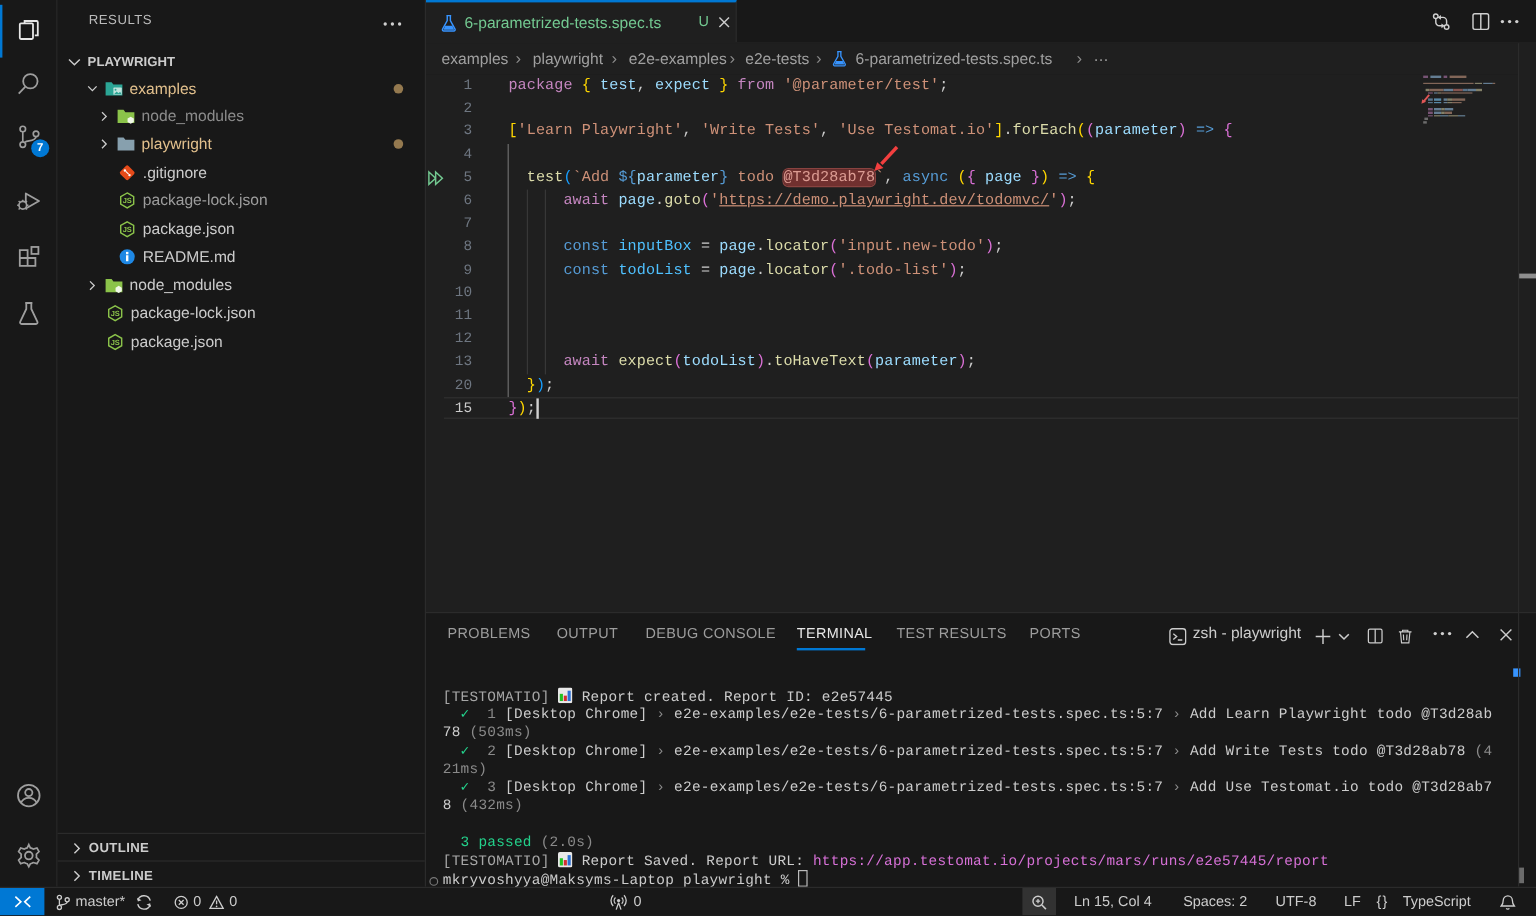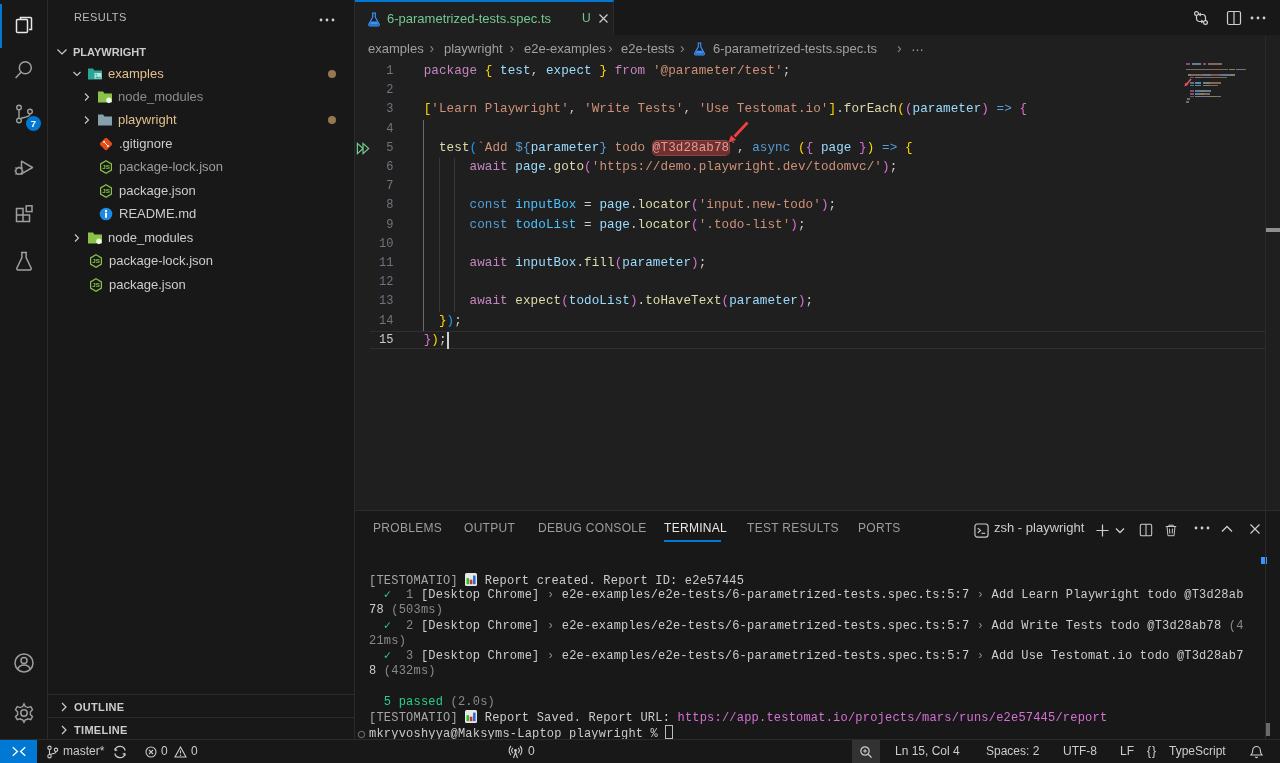--- a/index.html
+++ b/index.html
@@ -256,36 +256,35 @@
     <div class="ln" style="top:57.6px">4</div>
     <div class="ln" style="top:76.8px">5</div>
     <div class="ln" style="top:96px">6</div>
     <div class="ln" style="top:115.2px">7</div>
     <div class="ln" style="top:134.4px">8</div>
     <div class="ln" style="top:153.6px">9</div>
     <div class="ln" style="top:172.8px">10</div>
     <div class="ln" style="top:192px">11</div>
     <div class="ln" style="top:211.2px">12</div>
     <div class="ln" style="top:230.4px">13</div>
-    <div class="ln" style="top:249.6px">14</div>
+    <div class="ln" style="top:249.6px">20</div>
     <div class="ln" style="top:268.8px;color:#cccccc">15</div>
     <svg style="position:absolute;left:1px;top:79px;width:15px;height:15px" viewBox="0 0 16 16">
         <path d="M1.5 2.5 L7.5 8 L1.5 13.5 Z" fill="none" stroke="#73c991" stroke-width="1.3"></path>
         <path d="M7.5 2.5 L13.5 8 L7.5 13.5 Z" fill="#1f1f1f" stroke="#73c991" stroke-width="1.3"></path>
       </svg>
     <div class="guide" style="left:68px;top:57.6px;height:211.2px;background:#6b6b6b"></div>
     <div class="guide" style="left:83.9px;top:96px;height:153.6px"></div>
     <div class="guide" style="left:99.1px;top:96px;height:153.6px"></div>
     <div class="cl" style="top:0"><span class="kc">package</span> <span class="bg">{</span> <span class="vb">test</span><span class="wh">,</span> <span class="vb">expect</span> <span class="bg">}</span> <span class="kc">from</span> <span class="st">'@parameter/test'</span><span class="wh">;</span></div>
     <div class="cl" style="top:38.4px"><span class="bg">[</span><span class="st">'Learn Playwright'</span><span class="wh">,</span> <span class="st">'Write Tests'</span><span class="wh">,</span> <span class="st">'Use Testomat.io'</span><span class="bg">]</span><span class="wh">.</span><span class="fn">forEach</span><span class="bg">(</span><span class="bp">(</span><span class="vb">parameter</span><span class="bp">)</span> <span class="kb">=&gt;</span> <span class="bp">{</span></div>
     <div class="cl" style="top:76.8px">  <span class="fn">test</span><span class="bb">(</span><span class="st">`Add </span><span class="kb">${</span><span class="vb">parameter</span><span class="kb">}</span><span class="st"> todo </span><span id="badge">@T3d28ab78</span><span class="st">`</span><span class="wh">,</span> <span class="kb">async</span> <span class="bg">(</span><span class="bp">{</span> <span class="vb">page</span> <span class="bp">}</span><span class="bg">)</span> <span class="kb">=&gt;</span> <span class="bg">{</span></div>
-    <div class="cl" style="top:96px">      <span class="kc">await</span> <span class="vb">page</span><span class="wh">.</span><span class="fn">goto</span><span class="bp">(</span><span class="st">'<span style="">https://demo.playwright.dev/todomvc/</span>'</span><span class="bp">)</span><span class="wh">;</span></div>
+    <div class="cl" style="top:96px">      <span class="kc">await</span> <span class="vb">page</span><span class="wh">.</span><span class="fn">goto</span><span class="bp">(</span><span class="st">'<span style="text-decoration:underline">https://demo.playwright.dev/todomvc/</span>'</span><span class="bp">)</span><span class="wh">;</span></div>
     <div class="cl" style="top:153.6px">      <span class="kb">const</span> <span class="vc">todoList</span> <span class="wh">=</span> <span class="vb">page</span><span class="wh">.</span><span class="fn">locator</span><span class="bp">(</span><span class="st">'.todo-list'</span><span class="bp">)</span><span class="wh">;</span></div>
     <div class="cl" style="top:134.4px">      <span class="kb">const</span> <span class="vc">inputBox</span> <span class="wh">=</span> <span class="vb">page</span><span class="wh">.</span><span class="fn">locator</span><span class="bp">(</span><span class="st">'input.new-todo'</span><span class="bp">)</span><span class="wh">;</span></div>
-    <div class="cl" style="top:192px">      <span class="kc">await</span> <span class="vb">inputBox</span><span class="wh">.</span><span class="fn">fill</span><span class="bp">(</span><span class="vb">parameter</span><span class="bp">)</span><span class="wh">;</span></div>
     <div class="cl" style="top:230.4px">      <span class="kc">await</span> <span class="fn">expect</span><span class="bp">(</span><span class="vb">todoList</span><span class="bp">)</span><span class="wh">.</span><span class="fn">toHaveText</span><span class="bp">(</span><span class="vb">parameter</span><span class="bp">)</span><span class="wh">;</span></div>
     <div class="cl" style="top:249.6px">  <span class="bg">}</span><span class="bb">)</span><span class="wh">;</span></div>
     <div style="position:absolute;left:15px;top:268.6px;width:895px;height:18.6px;border-top:1px solid #303030;border-bottom:1px solid #303030;box-sizing:border-box"></div>
     <div class="cl" style="top:268.8px"><span class="bp">}</span><span class="bg">)</span><span class="wh">;</span></div>
     <div style="position:absolute;left:92px;top:269.6px;width:1.6px;height:17.5px;background:#d0d0d0"></div>
     <svg style="position:absolute;left:366px;top:57px;width:32px;height:32px" viewBox="0 0 32 32">
         <path d="M26.5 3.5 L13.5 17.5" stroke="#f23f3f" stroke-width="2.8" fill="none"></path>
         <polygon points="7.5,23.5 15.2,20.9 10,16.2" fill="#f23f3f"></polygon>
       </svg>
     <div class="mm" style="top:1.4px">
@@ -425,21 +424,21 @@
             <rect x="1.5" y="5.2" width="2.6" height="6" fill="#21c121"></rect>
             <rect x="4.8" y="6.7" width="2.6" height="4.5" fill="#d22f2f"></rect>
             <rect x="8" y="2.6" width="2.6" height="8.6" fill="#2b6fd4"></rect>
           </svg> Report created. Report ID: e2e57445</div>
       <div class="tl" style="top:15.2px">  <span class="grn">✓</span><span class="gry">  1 </span>[Desktop Chrome]<span class="gry"> › </span>e2e-examples/e2e-tests/6-parametrized-tests.spec.ts:5:7<span class="gry"> › </span>Add Learn Playwright todo @T3d28ab</div>
       <div class="tl" style="top:30.4px">78 <span class="gry">(503ms)</span></div>
       <div class="tl" style="top:45.6px">  <span class="grn">✓</span><span class="gry">  2 </span>[Desktop Chrome]<span class="gry"> › </span>e2e-examples/e2e-tests/6-parametrized-tests.spec.ts:5:7<span class="gry"> › </span>Add Write Tests todo @T3d28ab78 <span class="gry">(4</span></div>
       <div class="tl" style="top:60.8px"><span class="gry">21ms)</span></div>
       <div class="tl" style="top:76px">  <span class="grn">✓</span><span class="gry">  3 </span>[Desktop Chrome]<span class="gry"> › </span>e2e-examples/e2e-tests/6-parametrized-tests.spec.ts:5:7<span class="gry"> › </span>Add Use Testomat.io todo @T3d28ab7</div>
       <div class="tl" style="top:91.2px">8 <span class="gry">(432ms)</span></div>
-      <div class="tl" style="top:121.6px">  <span class="grn">5 passed</span> <span class="gry">(2.0s)</span></div>
+      <div class="tl" style="top:121.6px">  <span class="grn">3 passed</span> <span class="gry">(2.0s)</span></div>
       <div class="tl" style="top:136.8px"><span class="gry2">[TESTOMATIO]</span> <svg width="12" height="13" viewBox="0 0 12 13" style="vertical-align:-2px">
             <rect x="0" y="0" width="12" height="13" rx="1.5" fill="#e8e8e8"></rect>
             <rect x="1.5" y="5.2" width="2.6" height="6" fill="#21c121"></rect>
             <rect x="4.8" y="6.7" width="2.6" height="4.5" fill="#d22f2f"></rect>
             <rect x="8" y="2.6" width="2.6" height="8.6" fill="#2b6fd4"></rect>
           </svg> Report Saved. Report URL: <span class="mag">https://app.testomat.io/projects/mars/runs/e2e57445/report</span></div>
       <div class="tl" style="top:152px">mkryvoshyya@Maksyms-Laptop playwright % <span style="display:inline-block;width:6px;height:12px;border:1px solid #bbbbbb;vertical-align:-2px"></span></div>
     </div>
     <svg style="position:absolute;left:2px;top:219px;width:9px;height:9px" viewBox="0 0 9 9">
         <circle cx="4.5" cy="4.5" r="3.2" fill="none" stroke="#787878" stroke-width="1"></circle>

